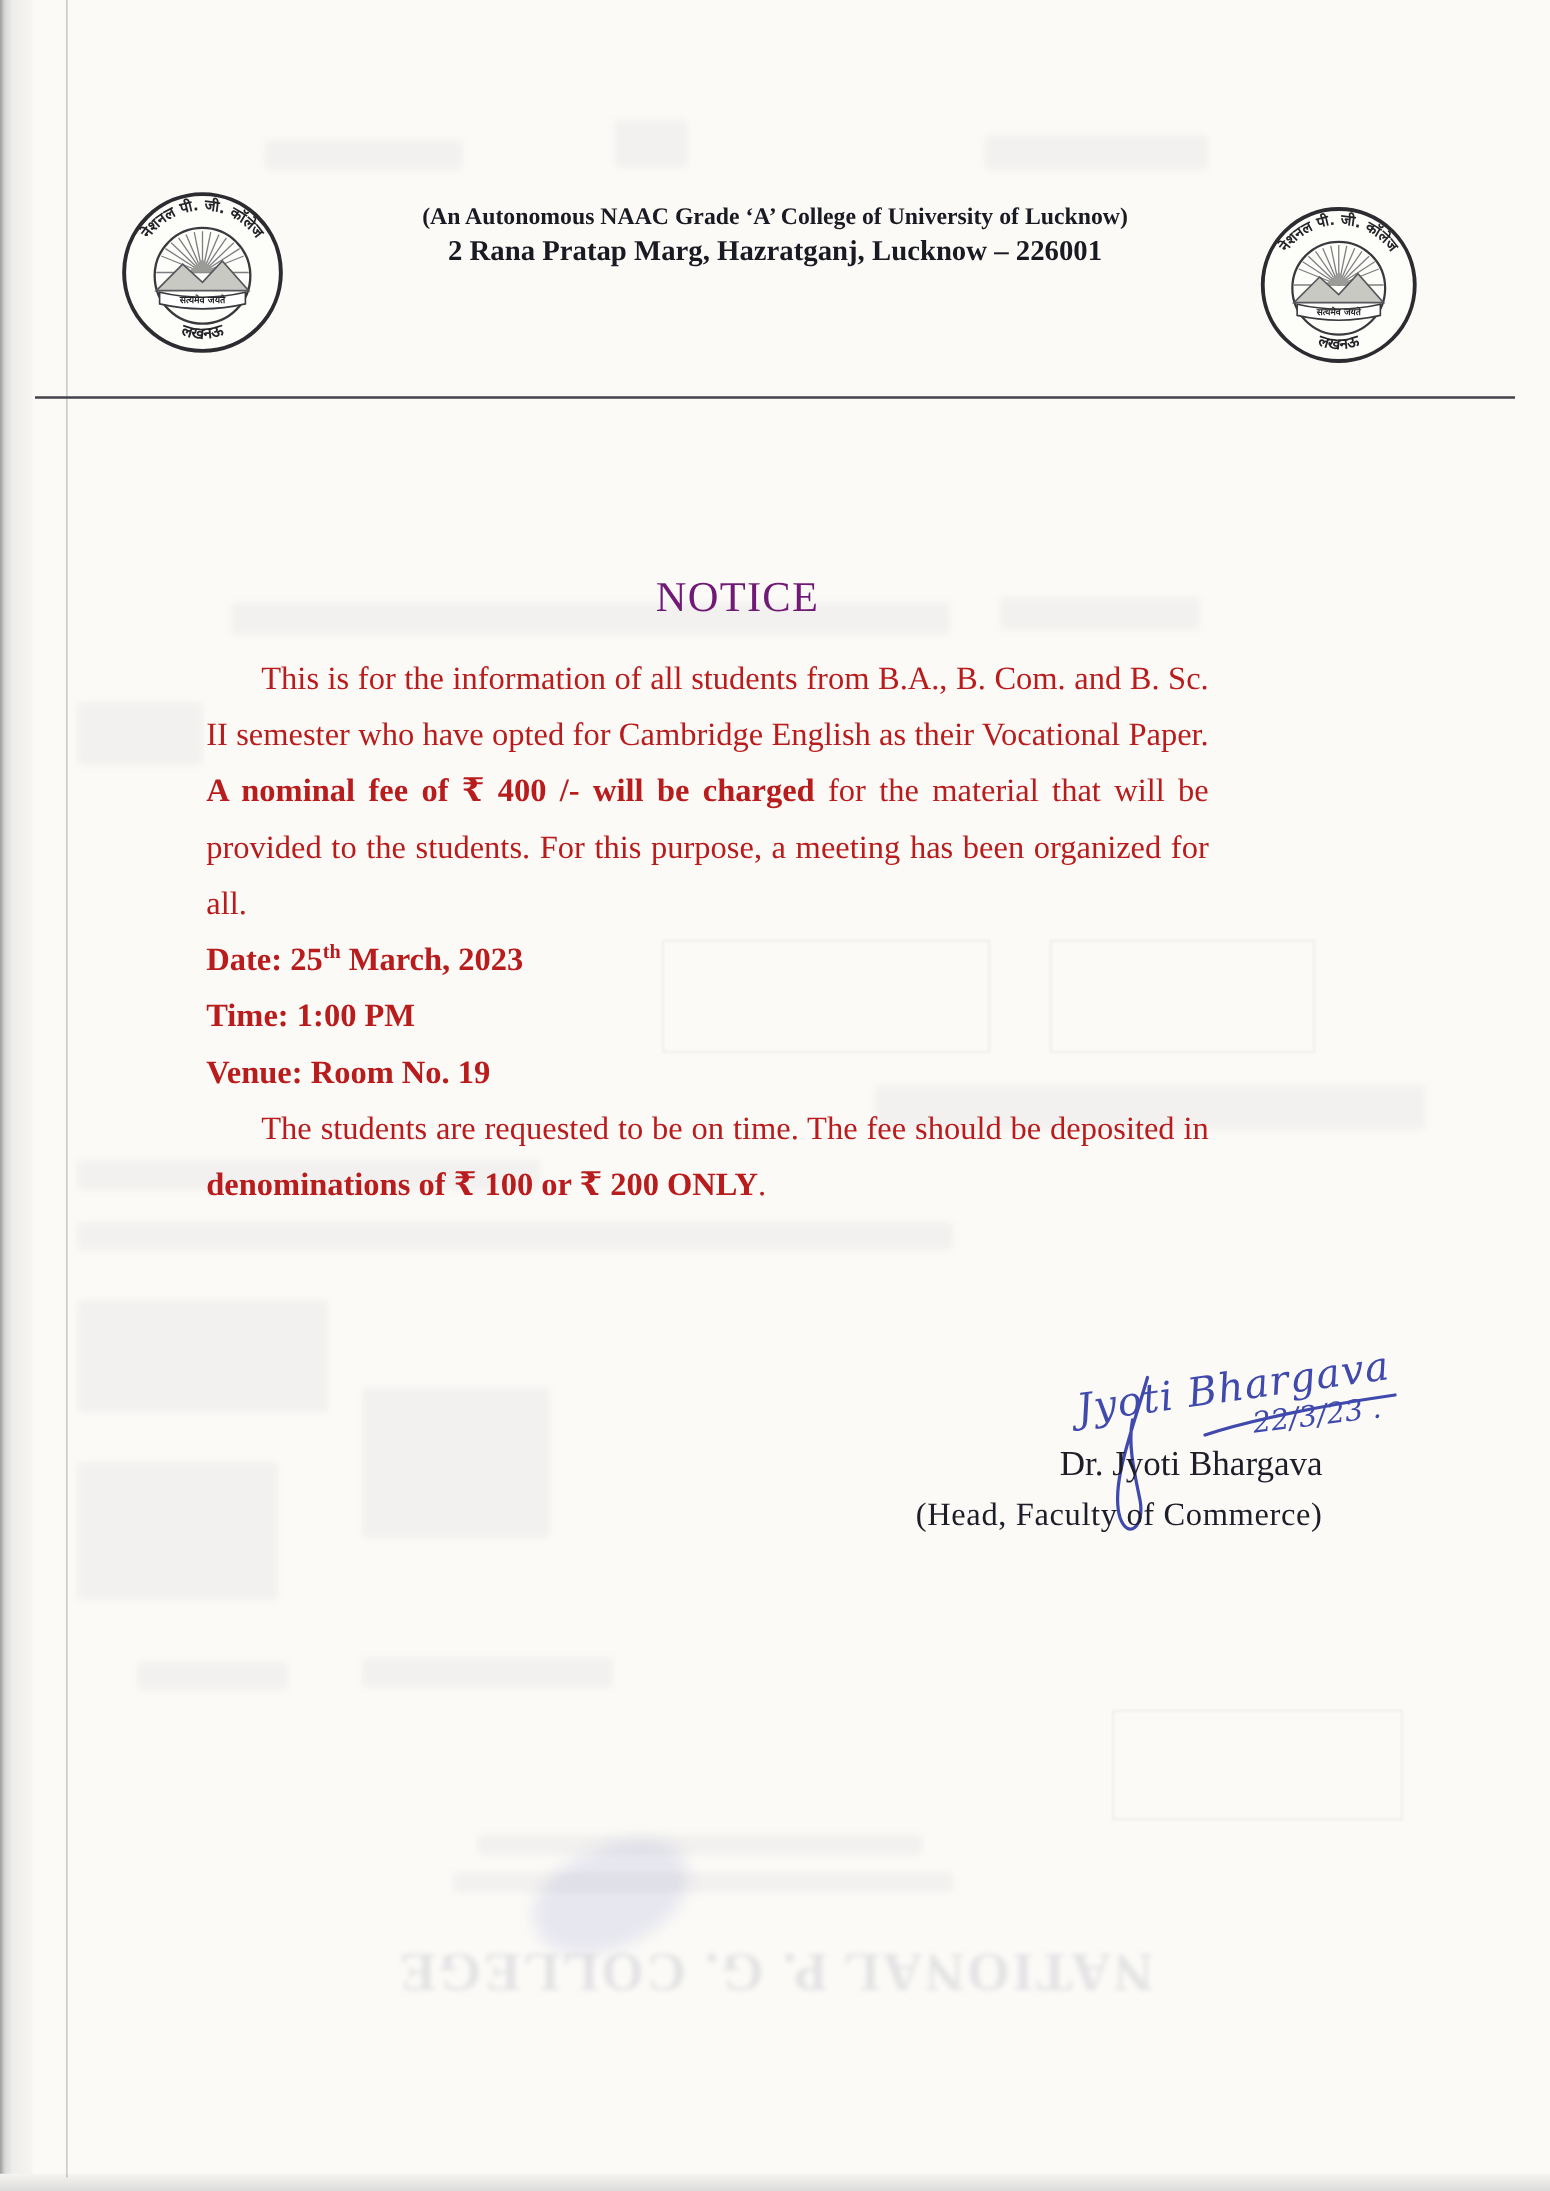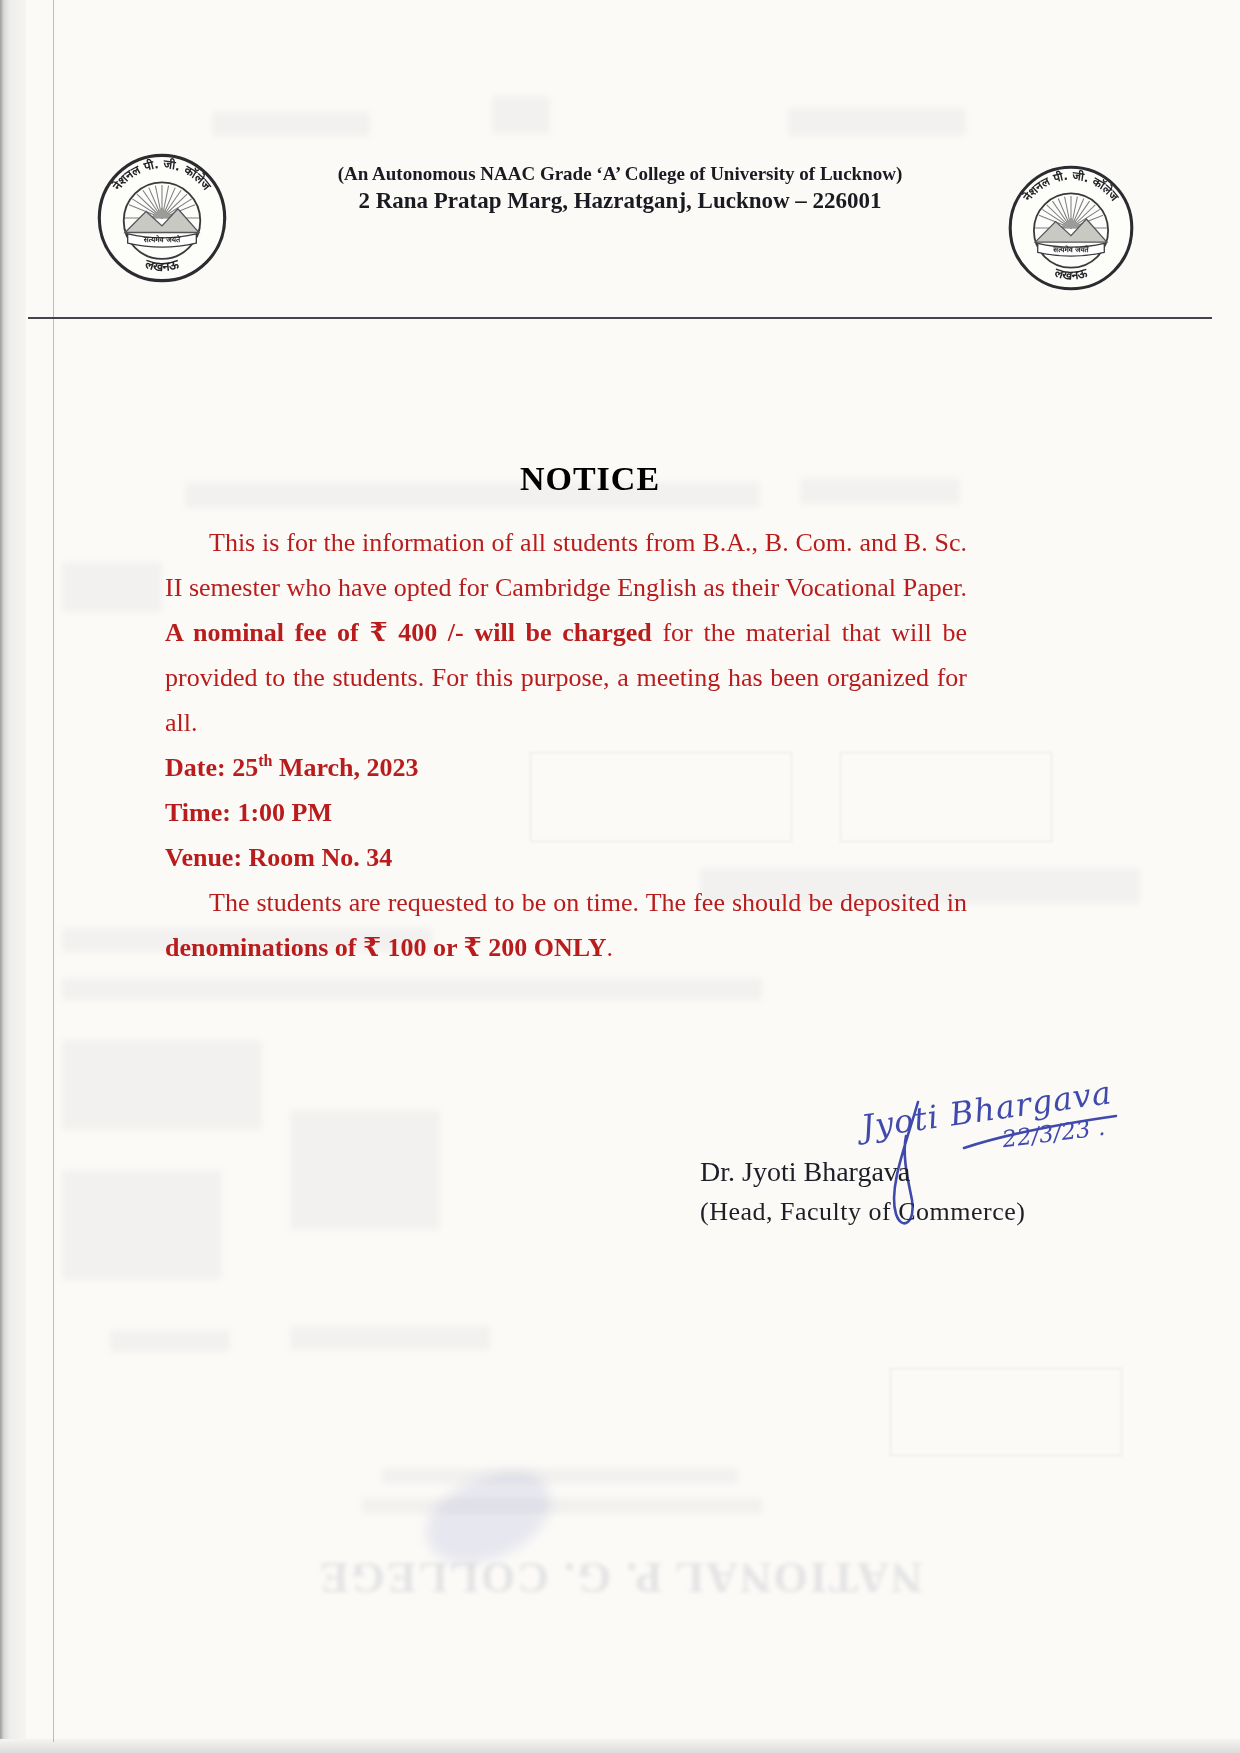--- a/index.html
+++ b/index.html
@@ -23,38 +23,38 @@
   
   .head-text{position:absolute;left:230px;top:156px;width:780px;text-align:center;}
   .college-name{font-size:40px;font-weight:bold;letter-spacing:.5px;color:#15151c;
     white-space:nowrap;}
   .college-sub{font-size:19px;font-weight:bold;margin-top:7px;color:#1a1a22;}
   .college-addr{font-size:23px;font-weight:bold;margin-top:3px;color:#1a1a22;}
   .seal{position:absolute;}
   .seal svg{display:block;}
   
   .notice-title{position:absolute;left:0;top:460px;width:1180px;text-align:center;
-    font-size:34px;font-weight:bold;letter-spacing:1px;color:#000000;}
+    font-size:34px;font-weight:normal;letter-spacing:1px;color:#701a75;}
   .body-col{position:absolute;left:165px;top:520px;width:802px;
     font-size:26px;line-height:45px;color:#b91c1c;}
   .para{text-align:justify;text-indent:44px;margin:0;}
   .para.second{margin-top:0;}
   .details{font-weight:bold;margin:0;}
   .details div{line-height:45px;}
   .b{font-weight:bold;}
   sup.th{font-size:.62em;vertical-align:super;line-height:0;}
   
   .sig-script{position:absolute;left:860px;top:1088px;width:290px;
     font-family:"DejaVu Serif",serif;font-style:italic;font-size:32px;
     letter-spacing:1px;transform:rotate(-8deg);white-space:nowrap;}
   .sig-flourish{position:absolute;left:876px;top:1096px;}
   .sig-underline{position:absolute;left:960px;top:1108px;}
   .sig-date{position:absolute;left:1002px;top:1120px;font-family:"DejaVu Serif",serif;
     font-style:italic;font-size:23px;transform:rotate(-7deg);white-space:nowrap;}
-  .sig-printed{position:absolute;left:700px;top:1156px;width:382px;}
+  .sig-printed{position:absolute;left:676px;top:1156px;width:382px;text-align:right;}
   .sig-name{font-size:28px;color:#1e1e28;}
   .sig-role{font-size:26px;margin-top:9px;letter-spacing:.5px;color:#1e1e28;}
   
   .smudge{position:absolute;background:rgba(122,128,145,.07);filter:blur(3px);
     border-radius:3px;}
   .ghost-box{position:absolute;border:1px solid rgba(120,126,142,.14);filter:blur(1px);}
   .mirror-title{position:absolute;left:300px;top:1552px;width:640px;text-align:center;
     transform:rotate(180deg);font-size:44px;font-weight:bold;letter-spacing:2px;
     color:#6a7084;opacity:.16;filter:blur(2px);white-space:nowrap;}
   .blue-smudge{position:absolute;left:424px;top:1478px;width:130px;height:80px;
@@ -175,21 +175,21 @@
 
   <div class="header-rule"></div>
 
   <div class="notice-title">NOTICE</div>
 
   <div class="body-col">
     <p class="para"><span>This is for the information of all students from B.A., B. Com. and B. Sc. II semester who have opted for Cambridge English as their Vocational Paper. </span><span class="b">A nominal fee of  ₹ 400 /- will be charged </span><span>for the material that will be provided to the students. For this purpose, a meeting has been organized for all.</span></p>
     <div class="details">
       <div><span>Date: 25</span><sup class="th">th</sup><span> March, 2023</span></div>
       <div>Time: 1:00 PM</div>
-      <div>Venue: Room No. 34</div>
+      <div>Venue: Room No. 19</div>
     </div>
     <p class="para second"><span>The students are requested to be on time. The fee should be deposited in </span><span class="b">denominations of  ₹ 100 or  ₹ 200 ONLY</span><span>.</span></p>
   </div>
 
   <div class="sig-script" style="color:#4049ac;">Jyoti Bhargava</div>
   <svg class="sig-flourish" width="70" height="150" viewBox="0 0 70 150">
     <path d="M42 6 C30 48 12 92 20 118 C26 136 40 126 36 104 C32 84 26 60 30 40" fill="none" stroke="#4049ac" stroke-width="2.6" stroke-linecap="round"></path>
   </svg>
   <svg class="sig-underline" width="160" height="50" viewBox="0 0 160 50">
     <path d="M4 40 C40 28 100 16 156 8" fill="none" stroke="#4049ac" stroke-width="2.6" stroke-linecap="round"></path>

